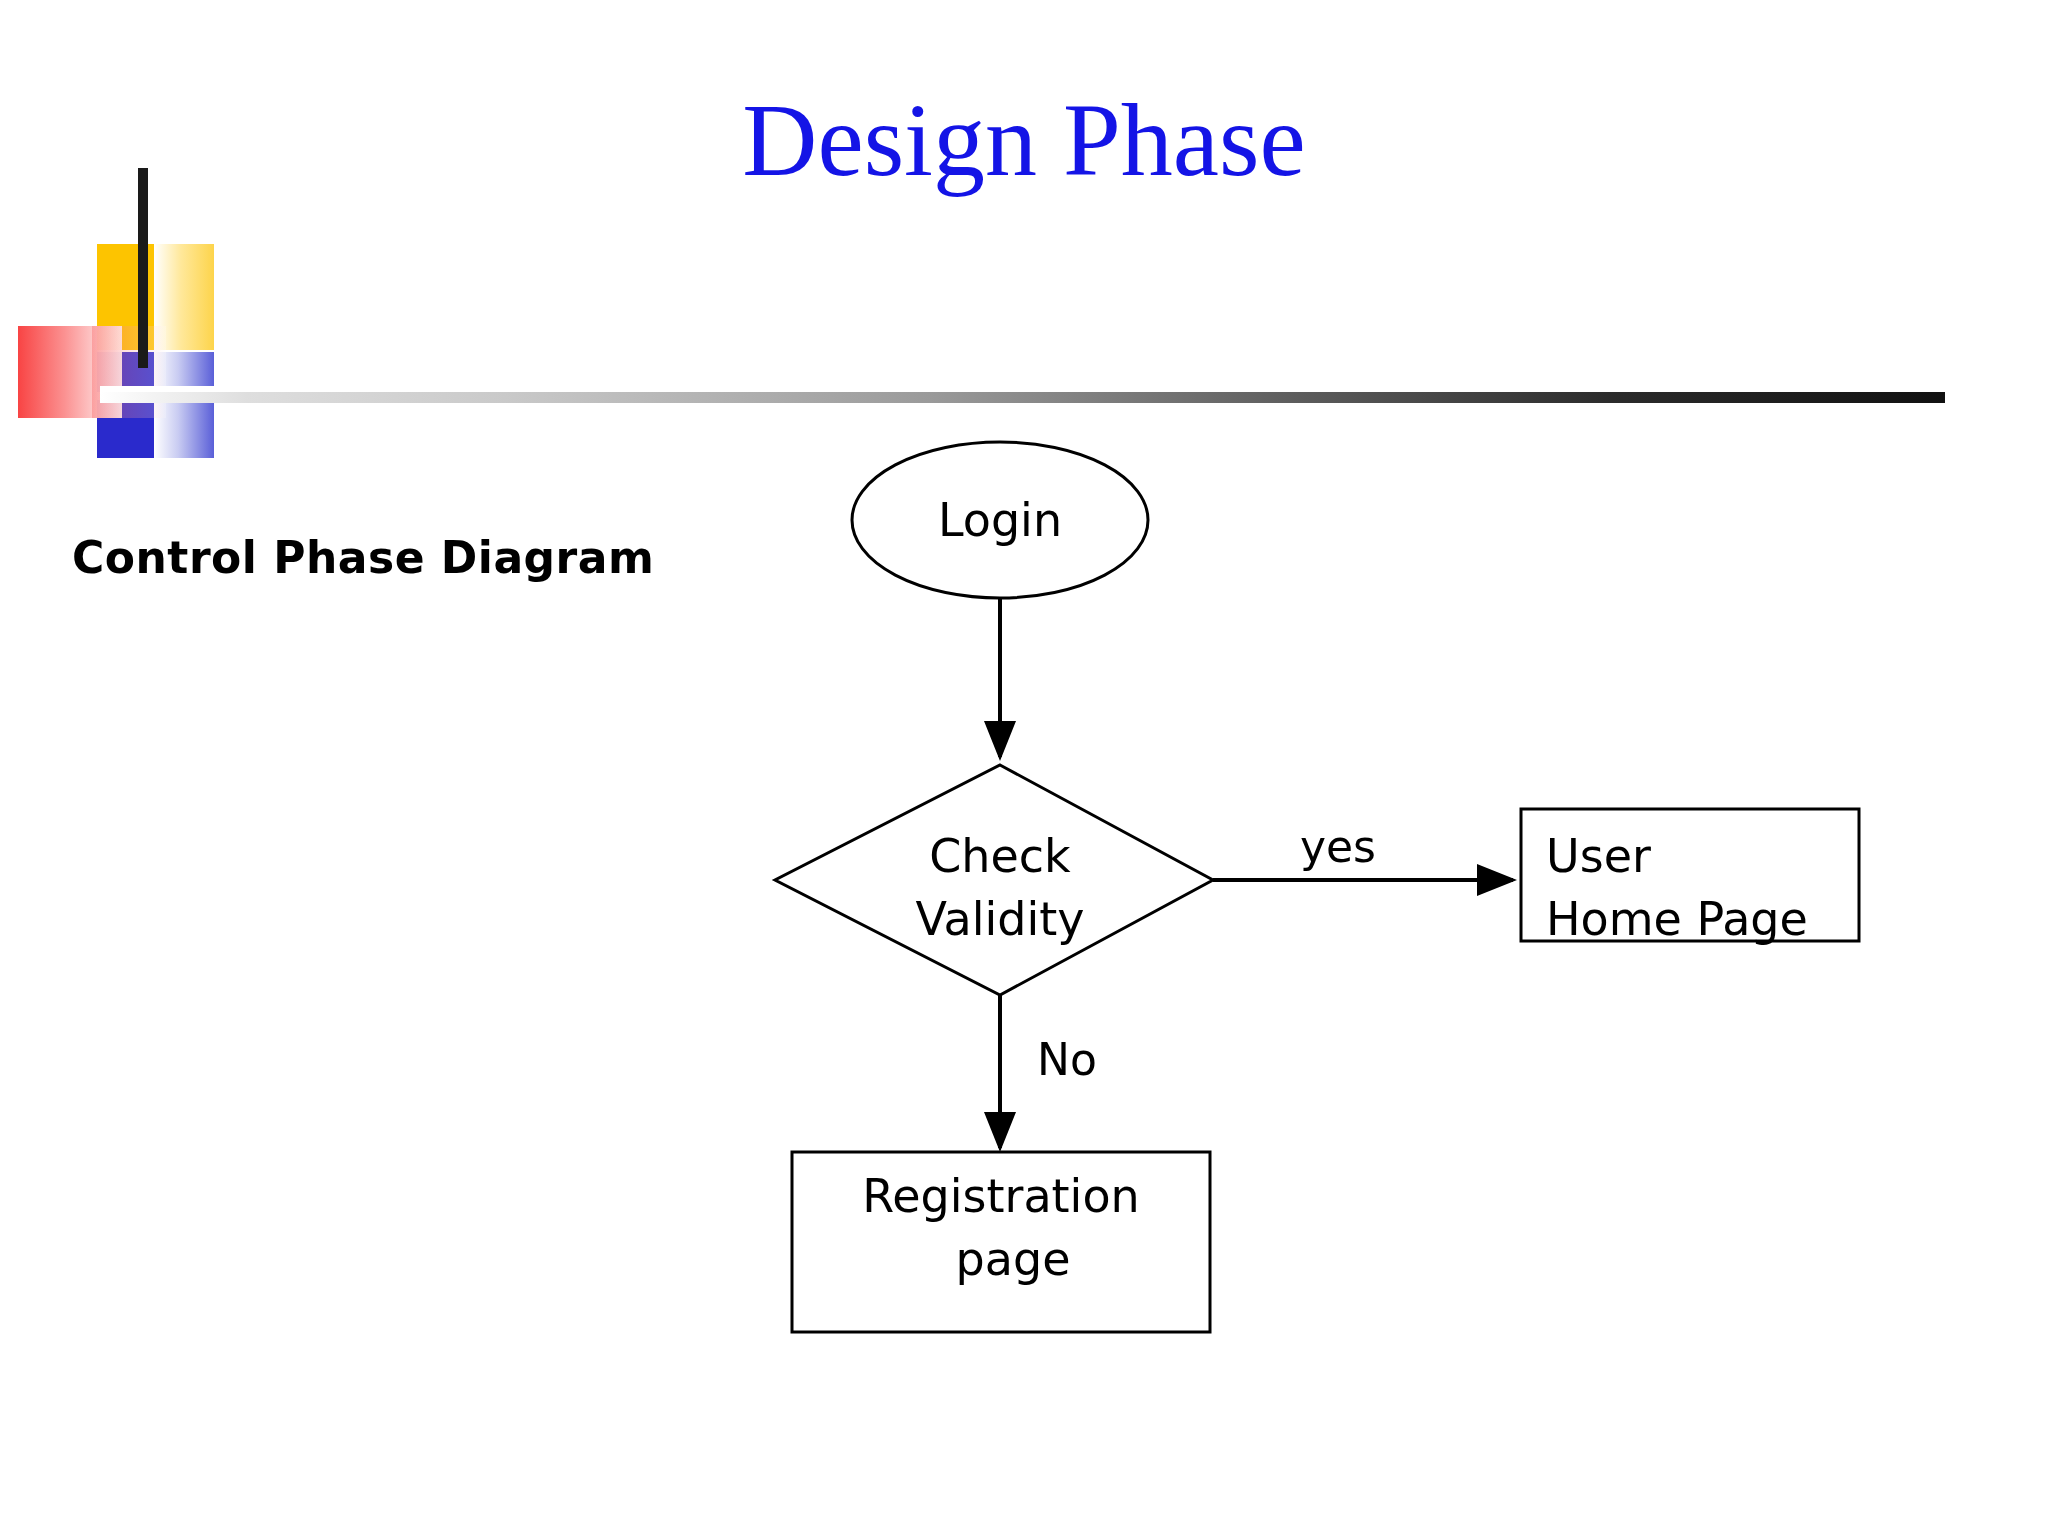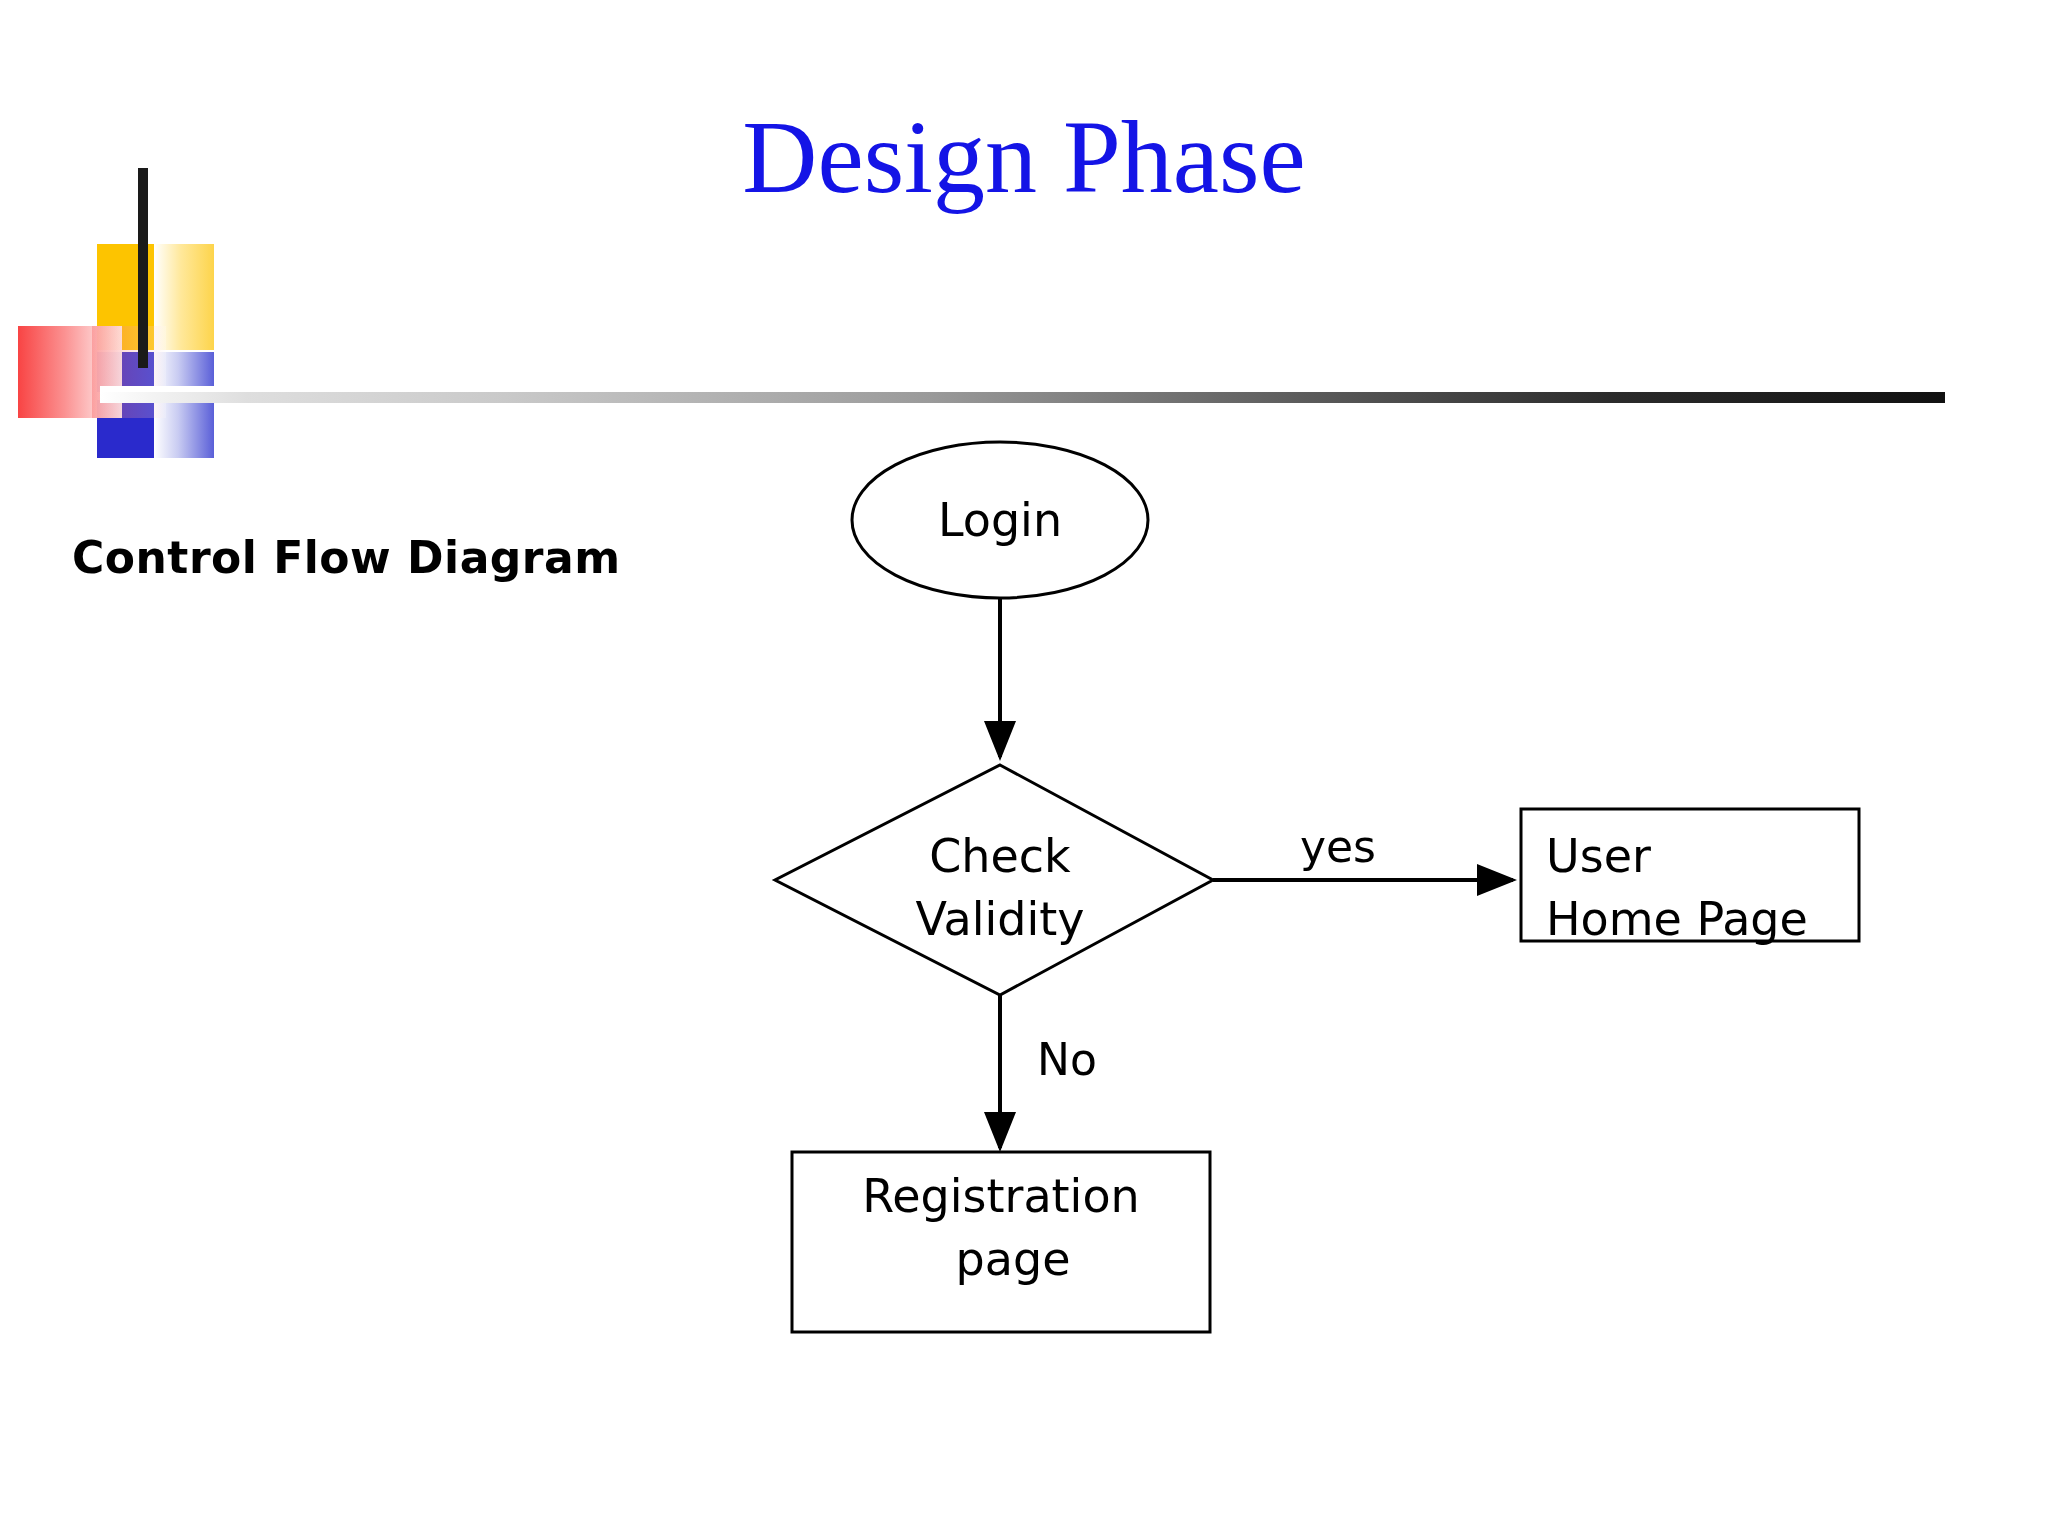--- a/index.html
+++ b/index.html
@@ -21,21 +21,20 @@
     left: 0;
     top: 88px;
     width: 2048px;
     text-align: center;
     font-family: "Liberation Serif", "DejaVu Serif", serif;
     font-size: 104px;
     line-height: 1.0;
     color: #1414e6;
     letter-spacing: 0px;
     white-space: nowrap;
-    margin-top: 17px;
   }
 
   
   #deco {
     position: absolute;
     left: 18px;
     top: 168px;
     width: 245px;
     height: 200px;
   }
@@ -170,21 +169,21 @@
   <div class="blk" id="deco-blue-grad"></div>
   <div class="blk" id="deco-white-gap"></div>
   <div class="blk" id="deco-red-grad"></div>
   <div class="blk" id="deco-pink-overlay"></div>
   <div class="blk" id="deco-black-bar"></div>
 </div>
 
 <div id="title-rule-white"></div>
 <div id="title-rule"></div>
 
-<div id="section-caption">Control Flow Diagram</div>
+<div id="section-caption">Control Phase Diagram</div>
 
 <svg id="flow" viewBox="0 0 2048 1536" width="2048" height="1536">
 
   <defs>
     <marker id="arrowhead" markerWidth="10" markerHeight="8" refX="9" refY="4" orient="auto" markerUnits="strokeWidth">
       <polygon points="0 0, 10 4, 0 8" fill="#000000"></polygon>
     </marker>
   </defs>
 
   <g>

